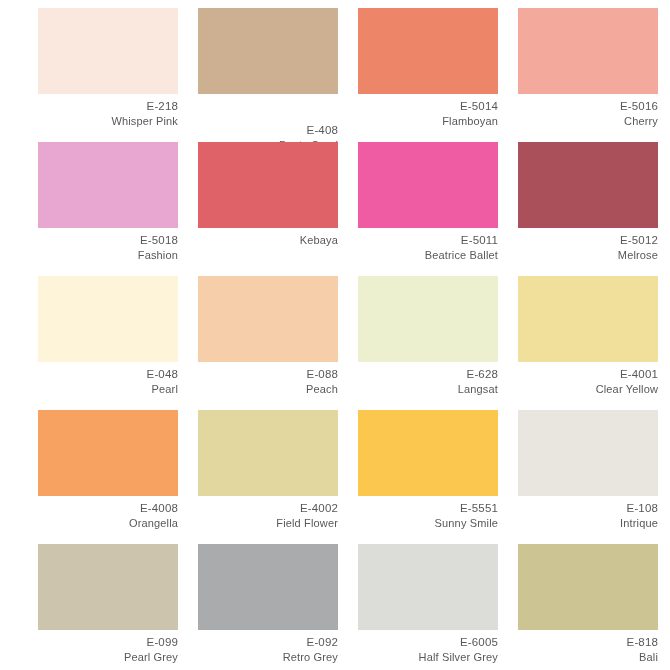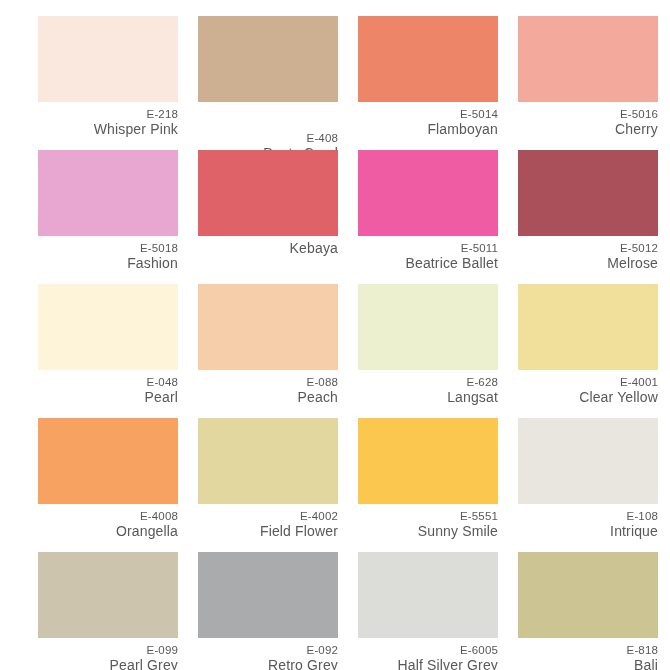--- a/index.html
+++ b/index.html
@@ -17,21 +17,21 @@
   }
   #swatch-grid {
     width: 670px;
     height: 670px;
     display: grid;
     grid-template-columns: repeat(4, 160px);
     grid-template-rows: repeat(5, 134px);
     column-gap: 0;
     row-gap: 0;
     padding-left: 22px;
-    padding-top: 16px;
+    padding-top: 8px;
     box-sizing: border-box;
   }
   .swatch-cell {
     width: 160px;
     height: 134px;
     position: relative;
     box-sizing: border-box;
   }
   .swatch-chip {
     width: 140px;
@@ -47,21 +47,21 @@
   }
   .swatch-code {
     display: block;
     font-size: 11.5px;
     line-height: 15px;
     color: #58585a;
     letter-spacing: 0.15px;
   }
   .swatch-name {
     display: block;
-    font-size: 14px;
+    font-size: 11px;
     line-height: 15px;
     color: #58585a;
     letter-spacing: 0.15px;
   }
 </style>
 </head>
 <body style="background: rgb(255, 255, 255);">
 
 <div id="swatch-grid">
     <div class="swatch-cell">

